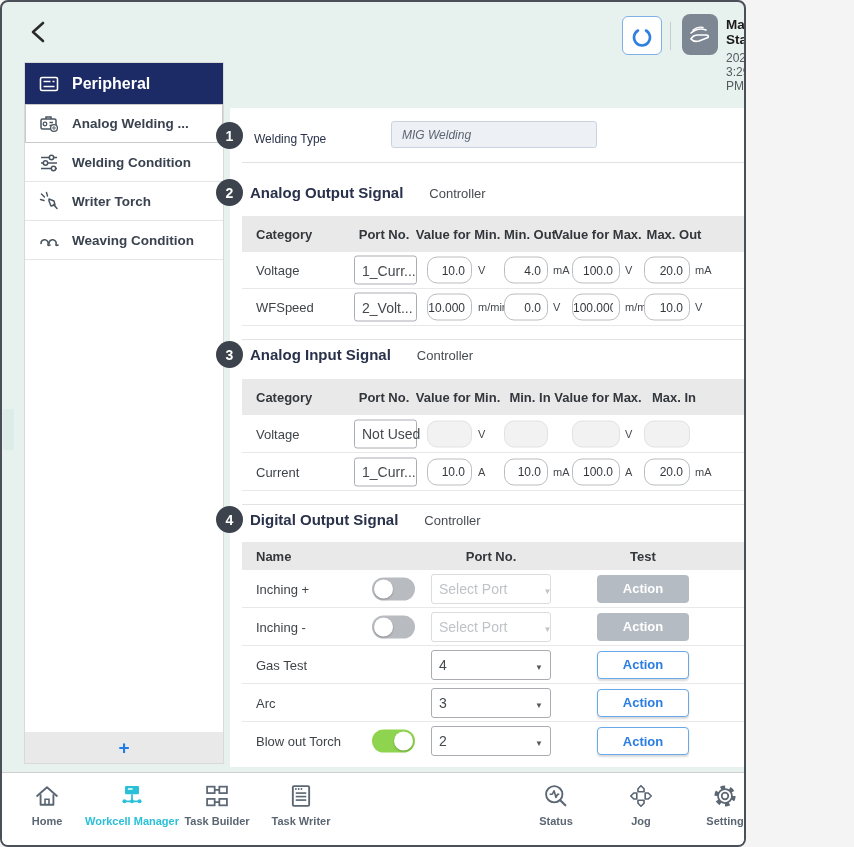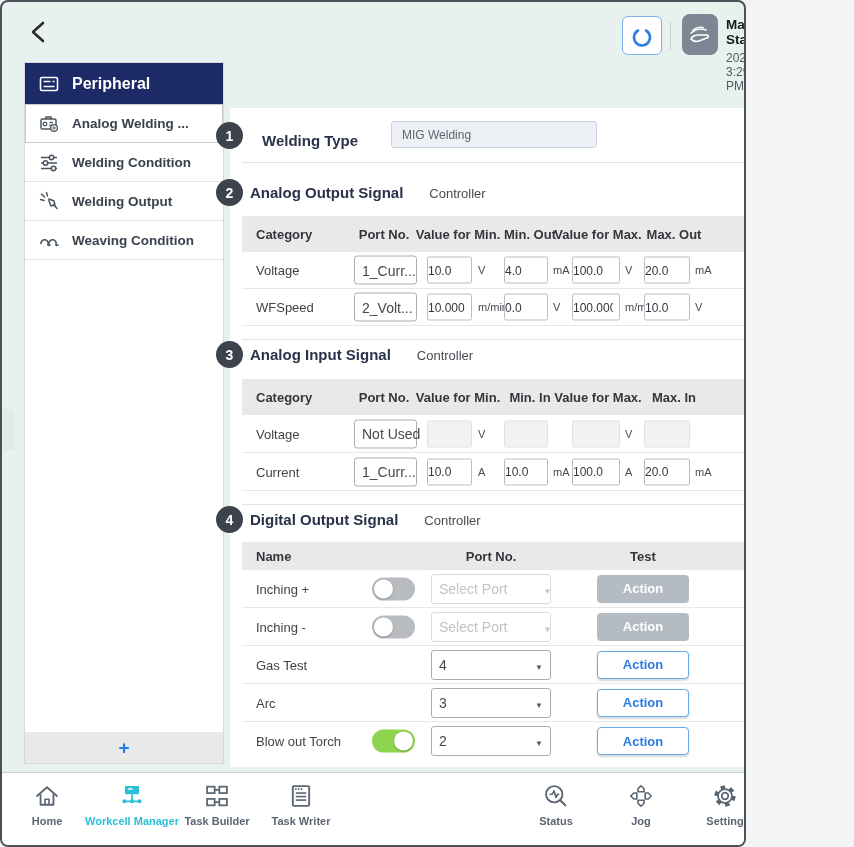--- a/index.html
+++ b/index.html
@@ -44,44 +44,44 @@
   .delete-btn { position:absolute; left:375px; top:0; width:114px; height:41px; background:#f0f0f0;
                 color:#c3c8cd; font-weight:bold; font-size:15px; display:flex; align-items:center;
                 justify-content:center; gap:8px; border-left:1px solid #e3e3e3; cursor:default; }
   .confirm-btn { position:absolute; left:489px; top:0; width:108px; height:41px; background:#fff;
                  color:#20294a; font-weight:bold; font-size:15px; display:flex; align-items:center;
                  justify-content:center; gap:7px; cursor:pointer; }
 
   
   .panel { position:absolute; left:228px; top:106px; width:626px; height:659px; background:#fff; }
   .hr { position:absolute; left:12px; width:556px; height:1px; background:#e2e2e2; }
-  .wt-label { position:absolute; left:32px; top:24px; font-size:15px; font-weight:bold; color:#29324a; }
+  .wt-label { position:absolute; left:24px; top:24px; font-size:12px; font-weight:normal; color:#29324a; }
   .wt-input { position:absolute; left:161px; top:13px; width:206px; height:27px; background:#edf1f6;
               border:1px solid #c9d4e0; border-radius:3px; padding:0 10px; font-size:12px; color:#5d6570;
-              font-family:"Liberation Sans",sans-serif; }
+              font-family:"Liberation Sans",sans-serif;font-style:italic; }
   .sec-head { position:absolute; left:20px; display:flex; align-items:baseline; gap:26px; }
   .sec-title { font-size:15px; font-weight:bold; color:#29324a; }
   .sec-sub { font-size:13px; color:#474c52; }
 
   .thead { position:absolute; left:12px; width:556px; background:#e9e9e9; }
   .thead .th { position:absolute; top:50%; transform:translateY(-50%); font-size:13px; font-weight:bold; color:#33373c; white-space:nowrap; }
   .th.c { transform:translate(-50%,-50%); }
   .trow { position:absolute; left:12px; width:556px; height:37px; border-bottom:1px solid #e8e8e8; }
   .cell-label { position:absolute; left:14px; top:50%; transform:translateY(-50%); font-size:13px; color:#3f4449; white-space:nowrap; }
 
   .dd { position:absolute; top:50%; transform:translateY(-50%); height:29px; background:#fff;
         border:1px solid #a9adb2; border-radius:3px; display:flex; align-items:center;
         padding:0 7px; font-size:14px; color:#44494e; cursor:pointer; white-space:nowrap;gap:30px; }
   .dd .dd-arrow { margin-left:auto; padding-left:6px; }
   .dd .dd-arrow::before { content:"▼"; font-size:8px; color:#55585c; }
   .dd.disabled { color:#bfc3c7; border-color:#dcdcdc; cursor:default; }
   .dd.disabled .dd-arrow::before { color:#c3c3c3; }
 
   .num { position:absolute; top:50%; transform:translateY(-50%); height:27px; border:1px solid #b9bdc1;
-         border-radius:2px; padding-right:6px; font-size:12px; color:#33373c;
+         border-radius:10px; text-align:right; padding-right:6px; font-size:12px; color:#33373c;
          background:#fff; font-family:"Liberation Sans",sans-serif; }
   .num.disabled { background:#f2f2f2; border-color:#e2e2e2; }
   .unit { position:absolute; top:50%; transform:translateY(-50%); font-size:11px; color:#44494e; white-space:nowrap; }
 
   
   .a-dd { left:112px; width:63px; }
   .a-in1 { left:185px; width:45px; } .a-u1 { left:236px; }
   .a-in2 { left:262px; width:44px; } .a-u2 { left:311px; }
   .a-in3 { left:330px; width:48px; } .a-u3 { left:383px; }
   .a-in4 { left:402px; width:46px; } .a-u4 { left:453px; }
@@ -191,21 +191,21 @@
       <span>Welding Condition</span>
     </div>
     <div class="sb-item">
       <svg width="22" height="22" viewBox="0 0 22 22">
         <path d="M11 9 l5 2 l1 4 l-4 1 l-2 -5 z" fill="none" stroke="#4a5560" stroke-width="1.5" stroke-linejoin="round"></path>
         <path d="M15.5 14.5 l3.5 4" stroke="#4a5560" stroke-width="1.5" stroke-linecap="round"></path>
         <line x1="3.5" y1="4" x2="6.5" y2="7" stroke="#4a5560" stroke-width="1.4" stroke-linecap="round"></line>
         <line x1="8.5" y1="2.5" x2="9.5" y2="6" stroke="#4a5560" stroke-width="1.4" stroke-linecap="round"></line>
         <line x1="2.5" y1="9.5" x2="6" y2="10.5" stroke="#4a5560" stroke-width="1.4" stroke-linecap="round"></line>
       </svg>
-      <span>Welding Output</span>
+      <span>Writer Torch</span>
     </div>
     <div class="sb-item">
       <svg width="22" height="22" viewBox="0 0 22 22">
         <path d="M3 14.5 a3.6 3.6 0 1 1 7 1 q-0.5 1.5 2 0.5" fill="none" stroke="#4a5560" stroke-width="1.6" stroke-linecap="round"></path>
         <path d="M11 14.5 a3.6 3.6 0 1 1 7 1 q-0.5 1.5 2 0.5" fill="none" stroke="#4a5560" stroke-width="1.6" stroke-linecap="round"></path>
       </svg>
       <span>Weaving Condition</span>
     </div>
 
     <div class="sb-add">

